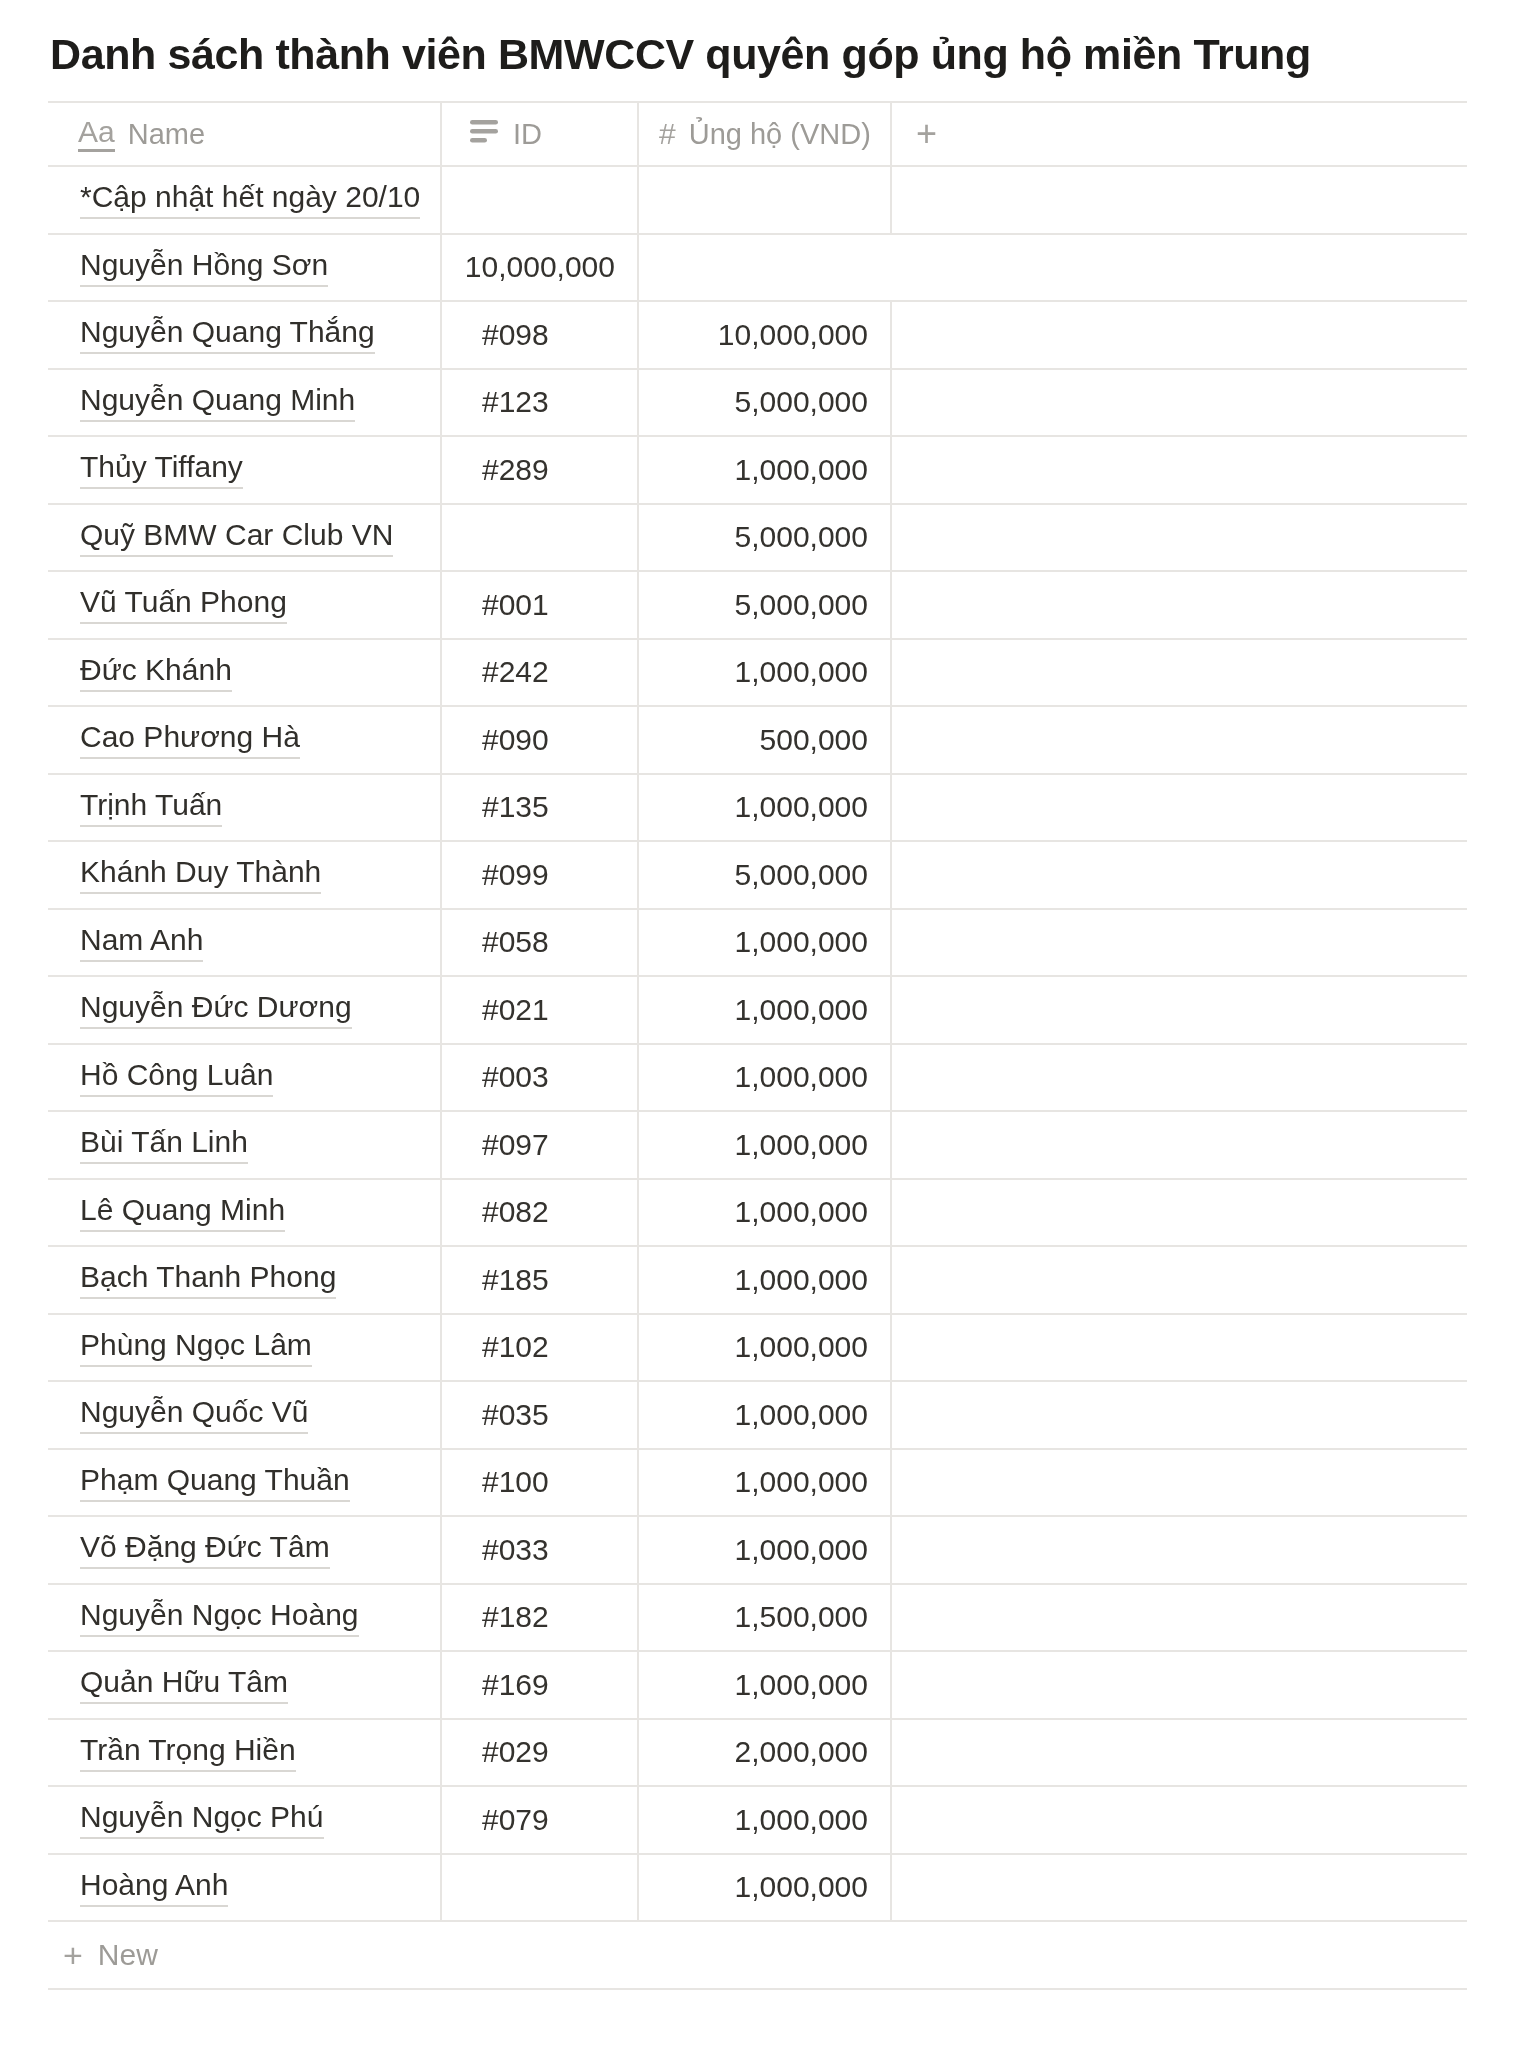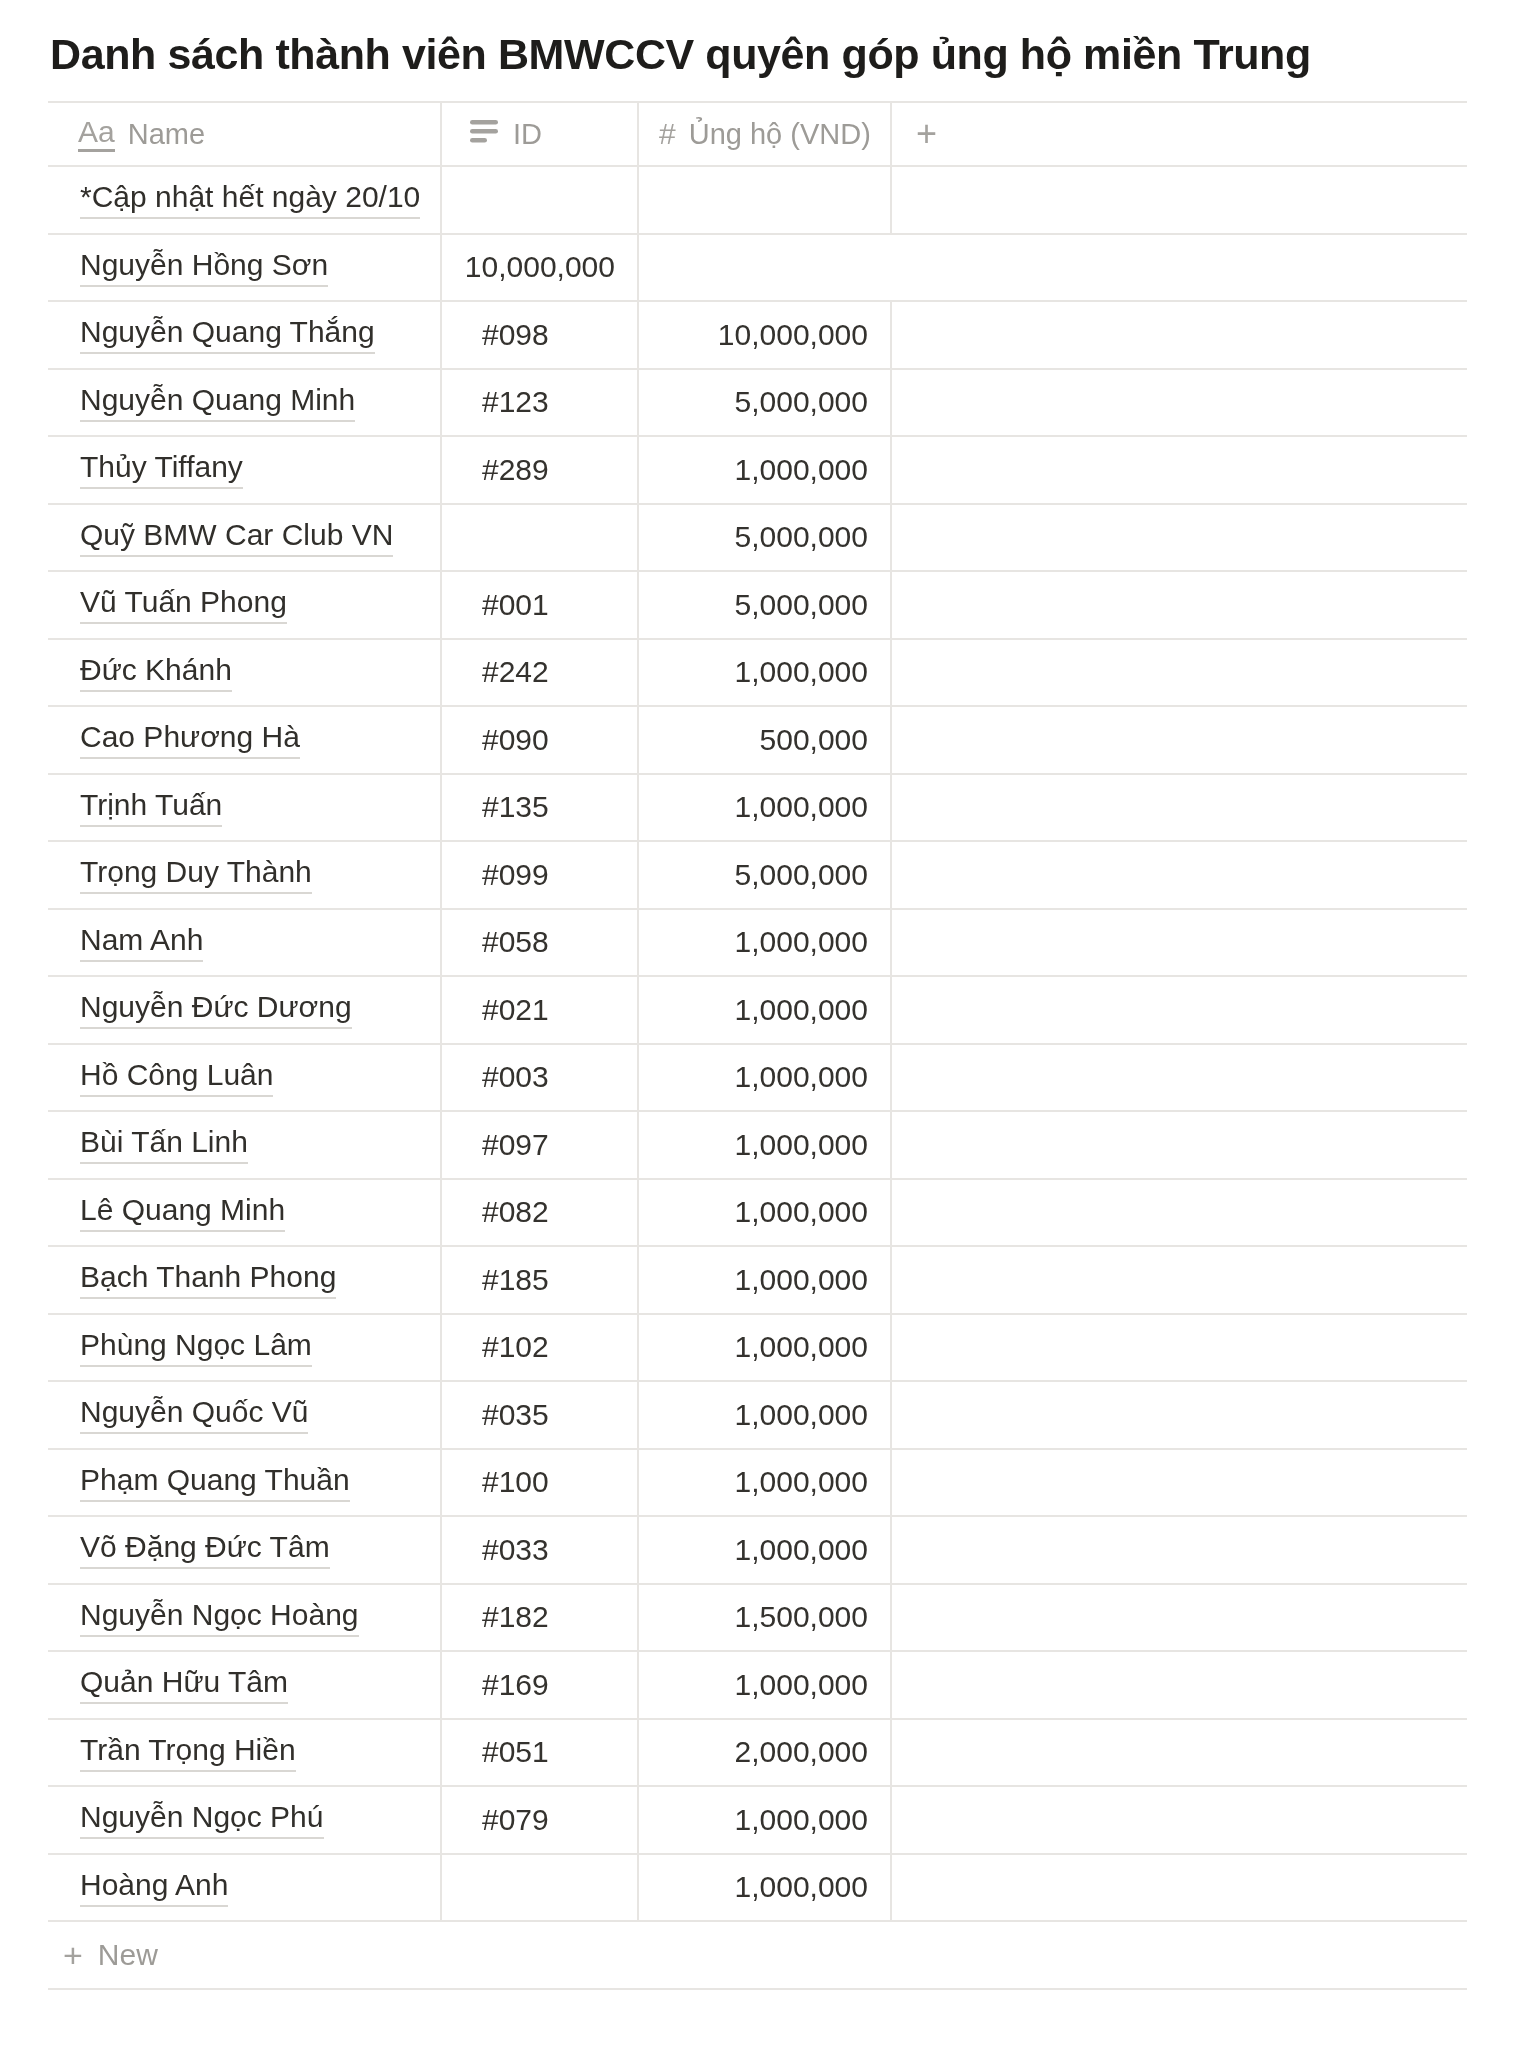--- a/index.html
+++ b/index.html
@@ -274,21 +274,21 @@
       <span>#135</span>
     </div>
     <div class="c c3">
       <span>1,000,000</span>
     </div>
     <div class="c c4"></div>
   </div>
 
   <div class="grid-row row">
     <div class="c c1">
-      <span class="name-text">Trọng Duy Thành</span>
+      <span class="name-text">Khánh Duy Thành</span>
     </div>
     <div class="c c2">
       <span>#099</span>
     </div>
     <div class="c c3">
       <span>5,000,000</span>
     </div>
     <div class="c c4"></div>
   </div>
 
@@ -446,21 +446,21 @@
       <span>1,000,000</span>
     </div>
     <div class="c c4"></div>
   </div>
 
   <div class="grid-row row">
     <div class="c c1">
       <span class="name-text">Trần Trọng Hiền</span>
     </div>
     <div class="c c2">
-      <span>#051</span>
+      <span>#029</span>
     </div>
     <div class="c c3">
       <span>2,000,000</span>
     </div>
     <div class="c c4"></div>
   </div>
 
   <div class="grid-row row">
     <div class="c c1">
       <span class="name-text">Nguyễn Ngọc Phú</span>

